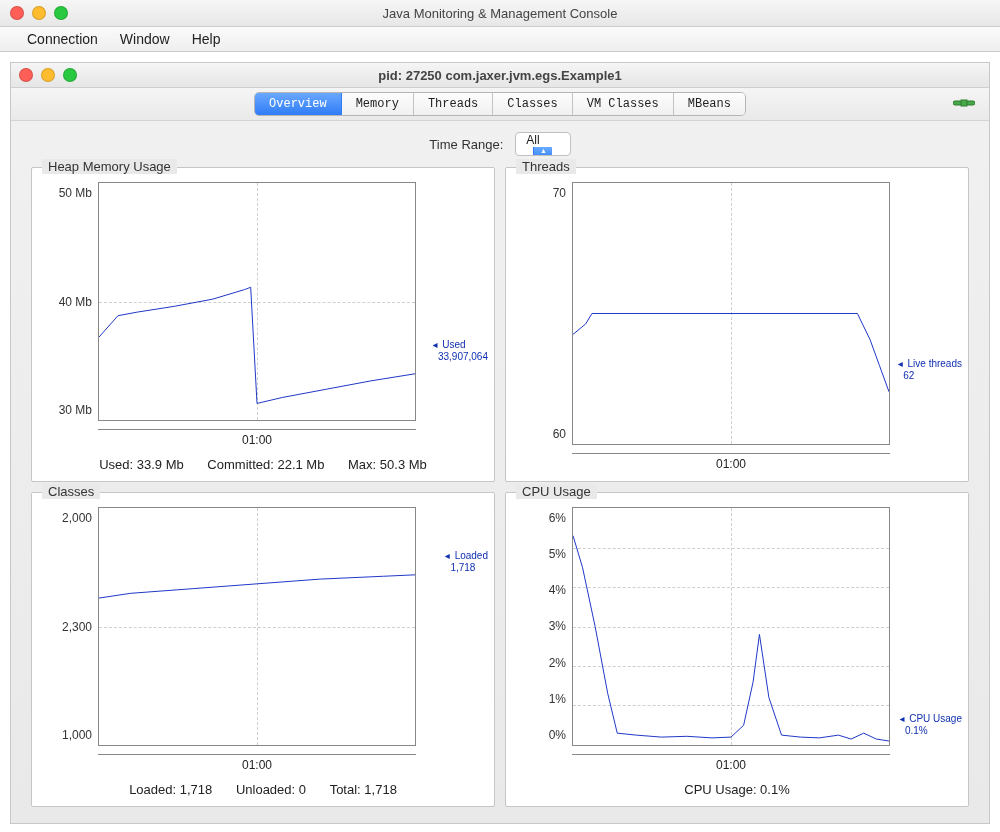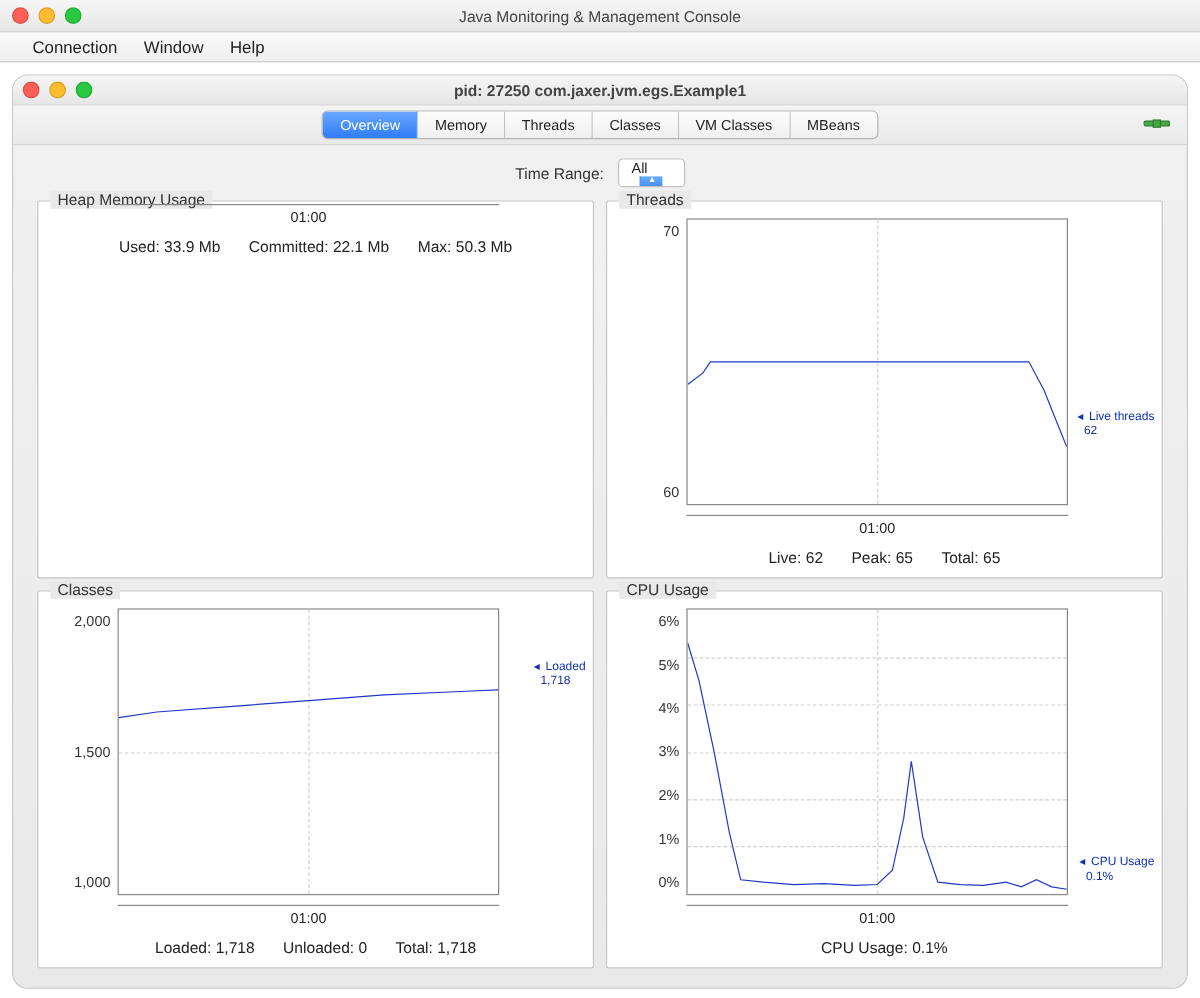--- a/index.html
+++ b/index.html
@@ -8,27 +8,27 @@
   .title-bar{height:26px;background:linear-gradient(#f6f6f6,#e7e7e7);border-bottom:1px solid #ccc;display:flex;align-items:center;position:relative;}
   .traffic-lights{display:flex;gap:8px;padding-left:10px;}
   .light{width:12px;height:12px;border-radius:50%;border:1px solid rgba(0,0,0,.15);} 
   .light.red{background:#ff5f57;} .light.yellow{background:#febc2e;} .light.green{background:#28c840;}
   .title-text{position:absolute;left:0;right:0;text-align:center;font-size:13px;color:#444;pointer-events:none;}
   
   .menu-bar{height:24px;background:linear-gradient(#fafafa,#eee);border-bottom:1px solid #c9c9c9;display:flex;align-items:center;padding-left:27px;gap:22px;font-size:14px;}
   .menu-item{cursor:default;}
   
   .doc-area{padding:10px 10px 0 10px;}
-  .inner-window{background:linear-gradient(#f1f1f1,#e9e9e9);border:1px solid #c8c8c8;border-radius:13px;overflow:hidden;height:760px;position:relative;}
+  .inner-window{background:linear-gradient(#f1f1f1,#e9e9e9);border:1px solid #c8c8c8;border-radius:0;overflow:hidden;height:760px;position:relative;}
   .inner-title-bar{height:24px;display:flex;align-items:center;position:relative;border-bottom:1px solid #cfcfcf;background:linear-gradient(#f5f5f5,#e6e6e6);}
   .inner-title-bar .traffic-lights{padding-left:8px;}
   
   .tab-row{height:32px;display:flex;align-items:center;justify-content:center;position:relative;background:linear-gradient(#f5f5f5,#e9e9e9);border-bottom:1px solid #d4d4d4;}
   .tabs{display:flex;border:1px solid #b5b5b5;border-radius:5px;overflow:hidden;height:22px;}
-  .tab{padding:0 14px;font-size:12px;display:flex;align-items:center;border-right:1px solid #c3c3c3;background:linear-gradient(#fdfdfd,#f0f0f0);cursor:default;}
+  .tab{padding:0 14px;font-size:12px;display:flex;align-items:center;border-right:1px solid #c3c3c3;background:linear-gradient(#fdfdfd,#f0f0f0);cursor:default;font-family:Liberation Mono, monospace;}
   .tab:last-child{border-right:none;}
   .tab.active{background:linear-gradient(#6aa8ff,#2f7cf6);color:#fff;border-color:#2f7cf6;}
   .connect-icon{position:absolute;right:14px;top:6px;color:#3b9b3b;font-weight:bold;}
   .connect-icon svg{display:block;}
   
   .range-row{height:46px;display:flex;align-items:center;justify-content:center;gap:12px;}
   .range-label{font-size:13px;color:#333;}
   .range-select{display:inline-flex;align-items:center;border:1px solid #c0c0c0;border-radius:4px;height:22px;overflow:hidden;background:#fff;flex-direction:column;}
   .range-select .val{padding:0 30px 0 10px;font-size:12px;}
   .range-select .arrows{width:18px;height:22px;background:linear-gradient(#67aaff,#2f7cf6);display:flex;flex-direction:column;align-items:center;justify-content:center;border-left:1px solid #2f7cf6;}
@@ -109,20 +109,39 @@
               <span>▲</span>
               <span>▼</span>
             </div>
         </div>
       </div>
 
       <div class="charts">
 
         <div class="panel">
           <div class="panel-title">Heap Memory Usage</div>
+          <div class="plot-wrap">
+            <div class="yaxis">
+              <span>50 Mb</span>
+              <span>40 Mb</span>
+              <span>30 Mb</span>
+            </div>
+            <div class="plot">
+              <div class="grid-v" style="left:50%"></div>
+              <div class="grid-h" style="top:50%"></div>
+            <svg viewBox="0 0 100 100" preserveAspectRatio="none">
+                  <polyline points="0.00,65.00 6.00,56.00 12.00,54.50 24.00,52.00 36.00,49.00 46.00,45.00 48.00,44.00 50.00,93.00 58.00,90.50 72.00,87.00 86.00,83.50 100.00,80.50" fill="none" stroke="#2038c8" stroke-width="1" vector-effect="non-scaling-stroke"></polyline>
+                </svg>
+              </div>
+            <div class="callout" style="top:66%">
+              <span class="arrow">◂</span>
+              <span>Used</span><br>
+              &nbsp;&nbsp;<span>33,907,064</span>
+            </div>
+          </div>
           <div class="xaxis-area">
             <div class="xaxis-line"></div>
             <div class="xaxis-label">01:00</div>
           </div>
           <div class="stats">
             <span>Used: 33.9 Mb</span>
             <span>Committed: 22.1 Mb</span>
             <span>Max: 50.3 Mb</span>
           </div>
         </div>
@@ -143,33 +162,28 @@
             <div class="callout" style="top:67%">
               <span class="arrow">◂</span>
               <span>Live threads</span><br>
               &nbsp;&nbsp;<span>62</span>
             </div>
           </div>
           <div class="xaxis-area">
             <div class="xaxis-line"></div>
             <div class="xaxis-label">01:00</div>
           </div>
-          <div class="stats">
-            <span>Live: 62</span>
-            <span>Peak: 65</span>
-            <span>Total: 65</span>
-          </div>
         </div>
 
         <div class="panel">
           <div class="panel-title">Classes</div>
           <div class="plot-wrap">
             <div class="yaxis">
               <span>2,000</span>
-              <span>1,500</span>
+              <span>2,300</span>
               <span>1,000</span>
             </div>
             <div class="plot">
               <div class="grid-v" style="left:50%"></div>
               <div class="grid-h" style="top:50%"></div>
             <svg viewBox="0 0 100 100" preserveAspectRatio="none">
                   <polyline points="0.00,38.00 10.00,36.00 30.00,34.00 50.00,32.00 70.00,30.00 90.00,28.80 100.00,28.20" fill="none" stroke="#2038c8" stroke-width="1" vector-effect="non-scaling-stroke"></polyline>
                 </svg>
               </div>
             <div class="callout" style="top:22%">

